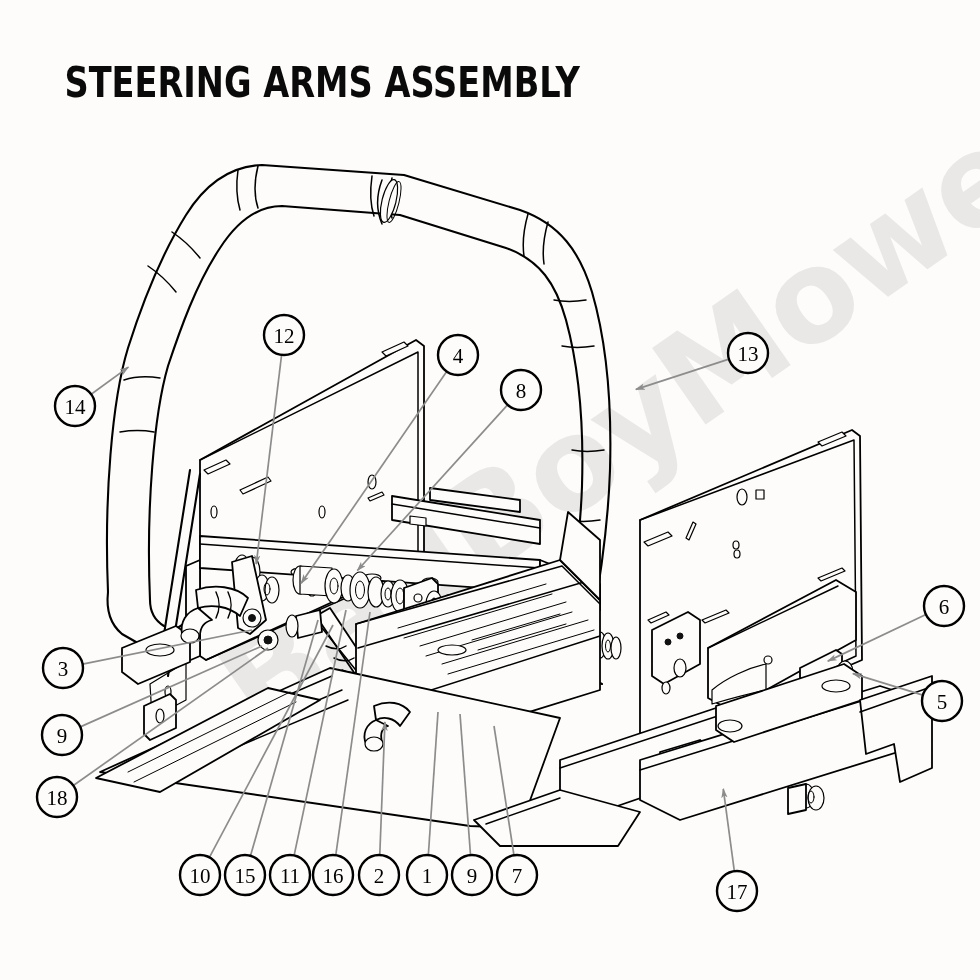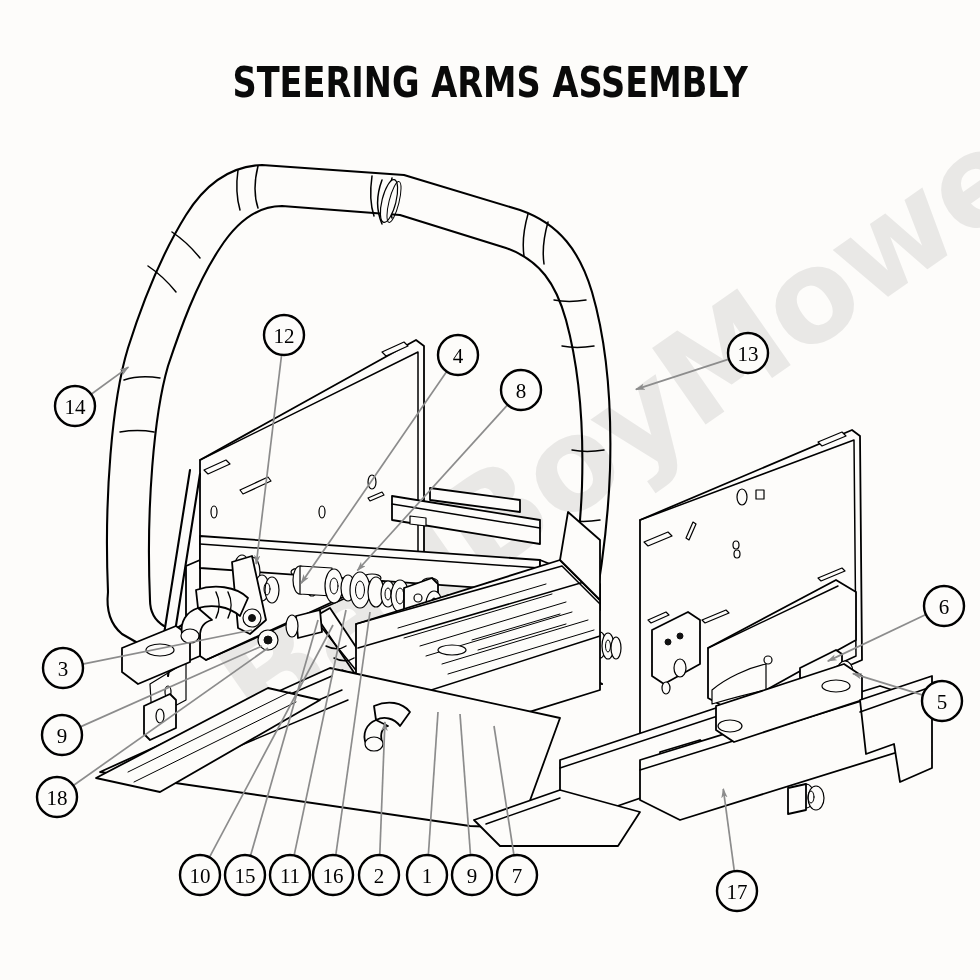--- a/index.html
+++ b/index.html
@@ -19,21 +19,20 @@
   #watermark text{
     font-family:"DejaVu Sans", sans-serif;
     font-weight:bold;
     font-size:128px;
     fill:#e9e8e6;
     letter-spacing:-2px;
   }
   #title{
     position:absolute;
     left:0;top:58px;width:980px;
-    text-align:center;
     z-index:6;
   }
   #title span{
     display:inline-block;
     font-family:"DejaVu Sans", sans-serif;
     font-weight:bold;
     font-size:42px;
     letter-spacing:0px;
     color:#0a0a0a;
     transform:scaleX(0.80);

